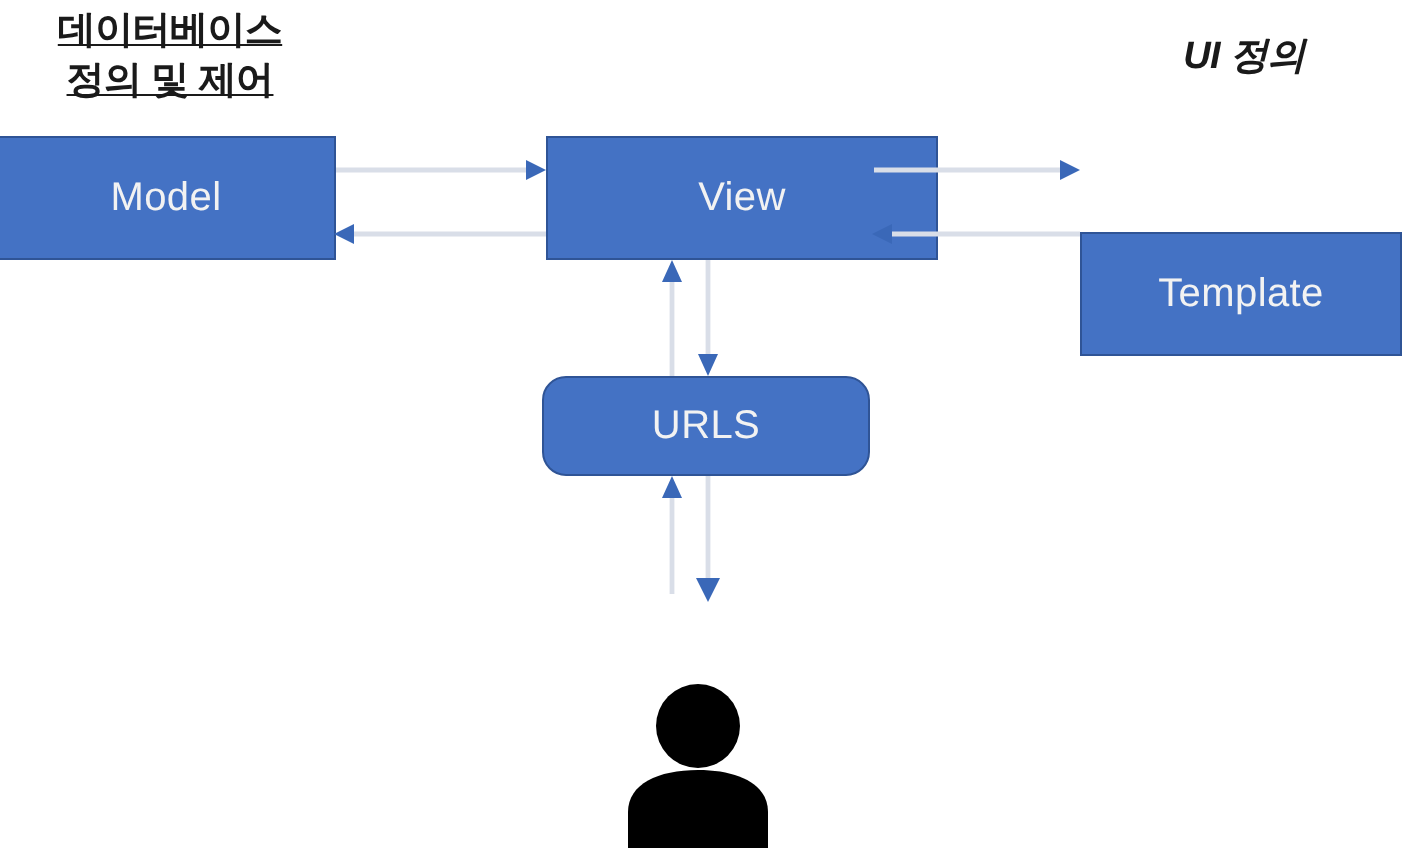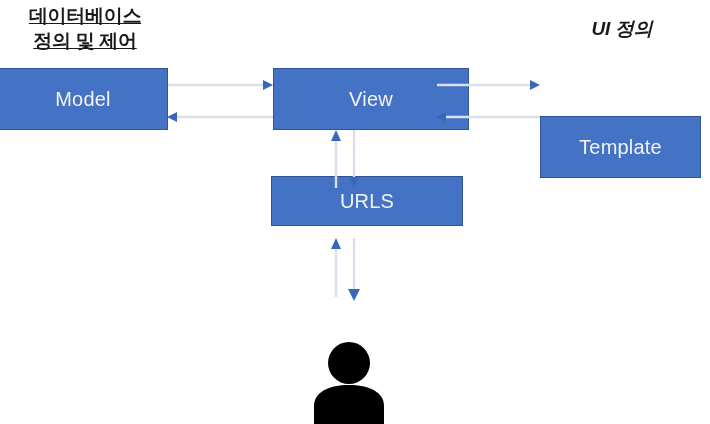--- a/index.html
+++ b/index.html
@@ -40,21 +40,21 @@
     align-items: center;
     justify-content: center;
     color: #F2F2F2;
     font-size: 20px;
     font-weight: 400;
     letter-spacing: 0.2px;
   }
   #node-model    { left: -2px;  top: 68px;  width: 170px; height: 62px; }
   #node-view     { left: 273px; top: 68px;  width: 196px; height: 62px; }
   #node-template { left: 540px; top: 68px;  width: 161px; height: 62px; margin-top: 48px; }
-  #node-urls     { left: 271px; top: 176px; width: 192px; height: 50px; }
+  #node-urls     { left: 271px; top: 188px; width: 164px; height: 50px; border-radius: 12px; }
 
   #connector-layer {
     position: absolute;
     left: 0;
     top: 0;
     width: 710px;
     height: 424px;
     pointer-events: none;
   }
   #person-icon {

